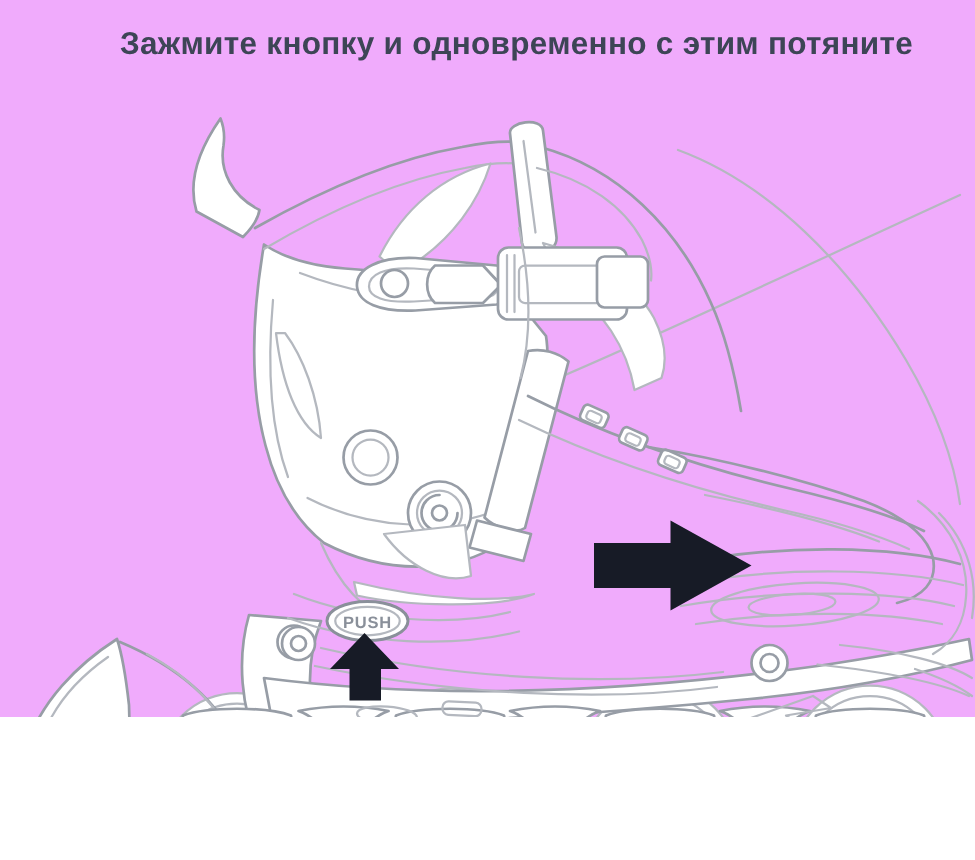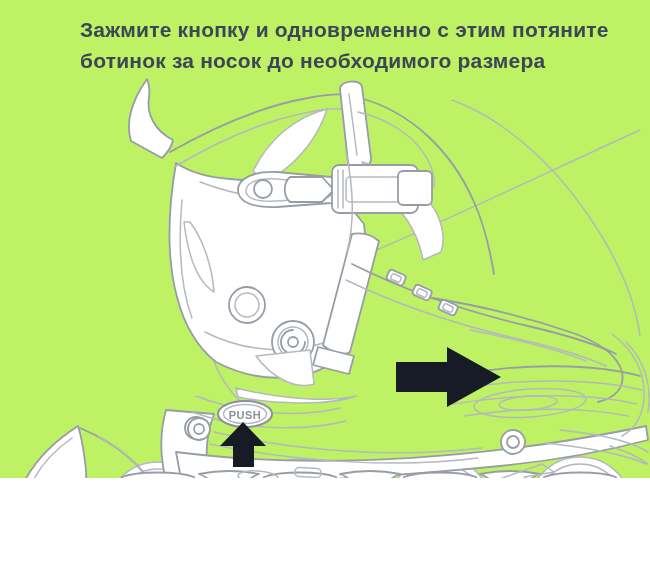--- a/index.html
+++ b/index.html
@@ -1,17 +1,17 @@
 <!DOCTYPE html>
 <html><head>
 <meta charset="utf-8">
 <style>
   html,body{margin:0;padding:0;background:#ffffff;}
   .page{
-    position:relative;width:650px;height:478px;background:#bef264;overflow:hidden;
+    position:relative;width:650px;height:478px;background:#f0abfc;overflow:hidden;
     font-family:"Liberation Sans", sans-serif;
   }
   .instruction{
     position:absolute;left:80px;top:14px;width:540px;
     color:#3d4556;font-size:21px;font-weight:bold;line-height:31px;
     letter-spacing:0.2px;
   }
   .diagram{position:absolute;left:0;top:70px;}
   
   .s1{stroke:#b4b8bf;stroke-width:1.5;fill:none;stroke-linecap:round;stroke-linejoin:round;}
@@ -24,21 +24,20 @@
     fill:#8a909a;letter-spacing:0.5px;text-anchor:middle;
   }
 </style>
 </head>
 <body>
 
 <div class="page">
 
   <div class="instruction">
     <div>Зажмите кнопку и одновременно с этим потяните</div>
-    <div>ботинок за носок до необходимого размера</div>
   </div>
 
   <svg class="diagram" width="650" height="503" viewBox="0 70 650 503">
 
     <defs>
       <g id="wheel">
         <circle r="52" class="s1 fw"></circle>
         <circle r="45" class="s1"></circle>
         <circle r="28" class="s1"></circle>
         <path d="M21.3,5.7 A22,22 0 0 1 -5.7,21.3" class="s1" style="stroke-width:6.5"></path>

